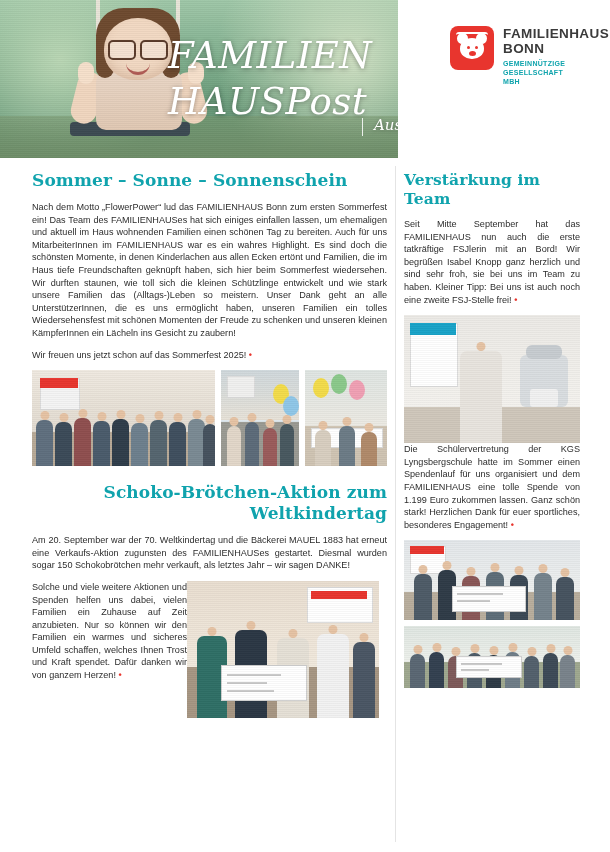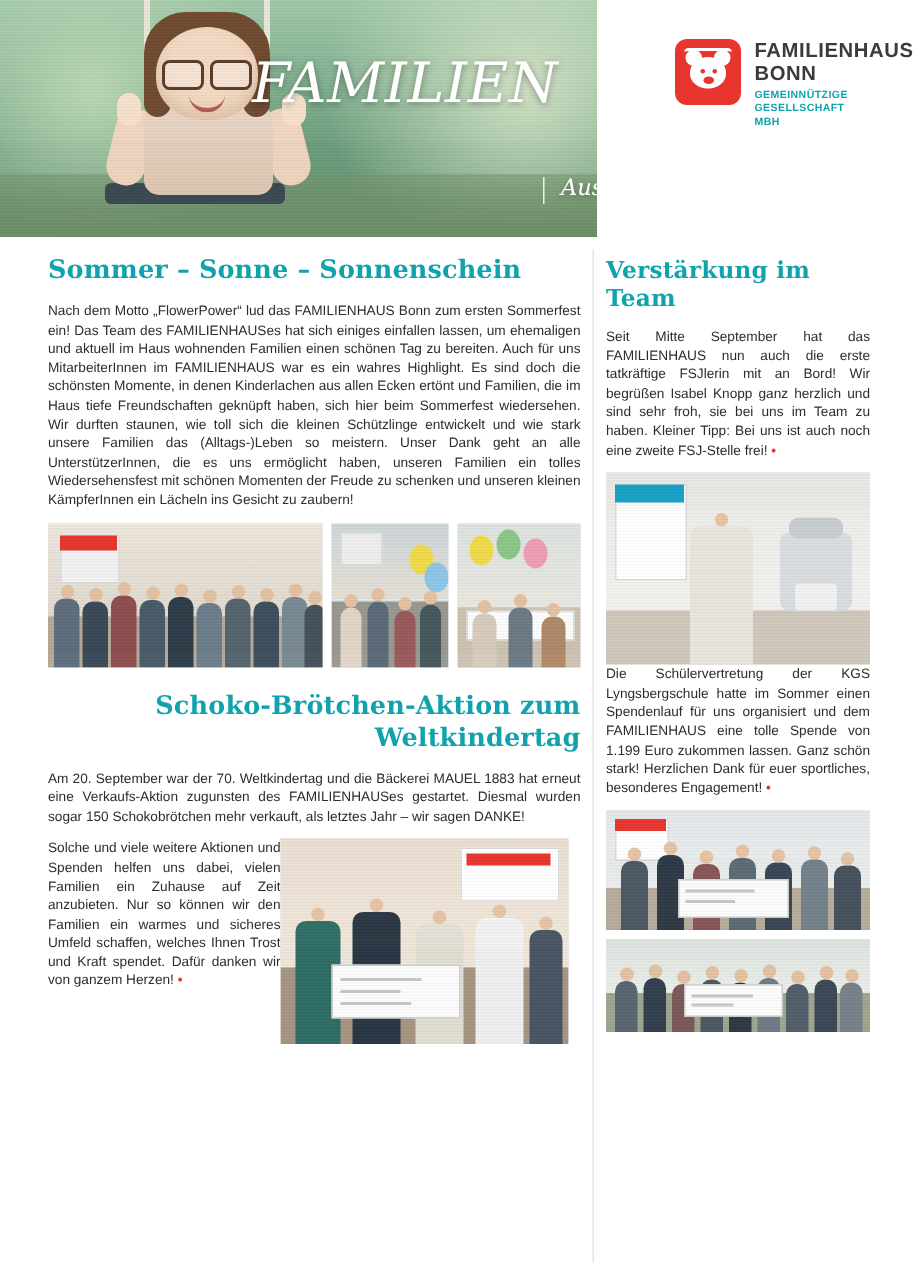--- a/index.html
+++ b/index.html
@@ -343,20 +343,21 @@
         <i class="b"></i>
       </div>
     <div class="smile"></div>
     <div class="thumb l"></div>
     <div class="thumb r"></div>
     <div class="grain"></div>
   </div>
 
   <div class="mast-title">
     <div class="l1">FAMILIEN</div>
+    <div class="l2">HAUSPost</div>
   </div>
 
   <div class="mast-issue">Ausgabe 02 | 2024</div>
 
   <div class="mast-logo">
     <div class="logo-inner">
       <div class="logo-mark">
         <div class="roofline"></div>
         <div class="ear l"></div>
         <div class="ear r"></div>
@@ -378,20 +379,24 @@
 
 <div class="page">
 
   <div class="vrule"></div>
 
   <div class="col-left">
 
     <h2 class="headline">Sommer – Sonne – Sonnenschein</h2>
 
     <p class="body">Nach dem Motto „FlowerPower“ lud das FAMILIENHAUS Bonn zum ersten Sommerfest ein! Das Team des FAMILIENHAUSes hat sich einiges einfallen lassen, um ehemaligen und aktuell im Haus wohnenden Familien einen schönen Tag zu bereiten. Auch für uns MitarbeiterInnen im FAMILIENHAUS war es ein wahres Highlight. Es sind doch die schönsten Momente, in denen Kinderlachen aus allen Ecken ertönt und Familien, die im Haus tiefe Freundschaften geknüpft haben, sich hier beim Sommerfest wiedersehen. Wir durften staunen, wie toll sich die kleinen Schützlinge entwickelt und wie stark unsere Familien das (Alltags-)Leben so meistern. Unser Dank geht an alle UnterstützerInnen, die es uns ermöglicht haben, unseren Familien ein tolles Wiedersehensfest mit schönen Momenten der Freude zu schenken und unseren kleinen KämpferInnen ein Lächeln ins Gesicht zu zaubern!</p>
+    <p class="body">
+      <span>Wir freuen uns jetzt schon auf das Sommerfest 2025!</span>
+      <span class="bullet">•</span>
+    </p>
 
     <div class="row-photos">
 
       <div class="photo" style="width:186px;height:96px;">
         <div class="wall" style="height:62px;background:linear-gradient(180deg,#efe9e0,#e2dbd0);"></div>
         <div class="floor" style="height:34px;background:#b8aa97;"></div>
         <div class="banner" style="left:8px;top:8px;width:38px;height:30px;background:#f4f4f4;"></div>
         <div class="banner" style="left:8px;top:8px;width:38px;height:10px;background:#e8352e;border:none;"></div>
         <div class="people">
           <div class="person" style="left:4px;width:17px;height:46px;background:#5f6f7e;"></div>

